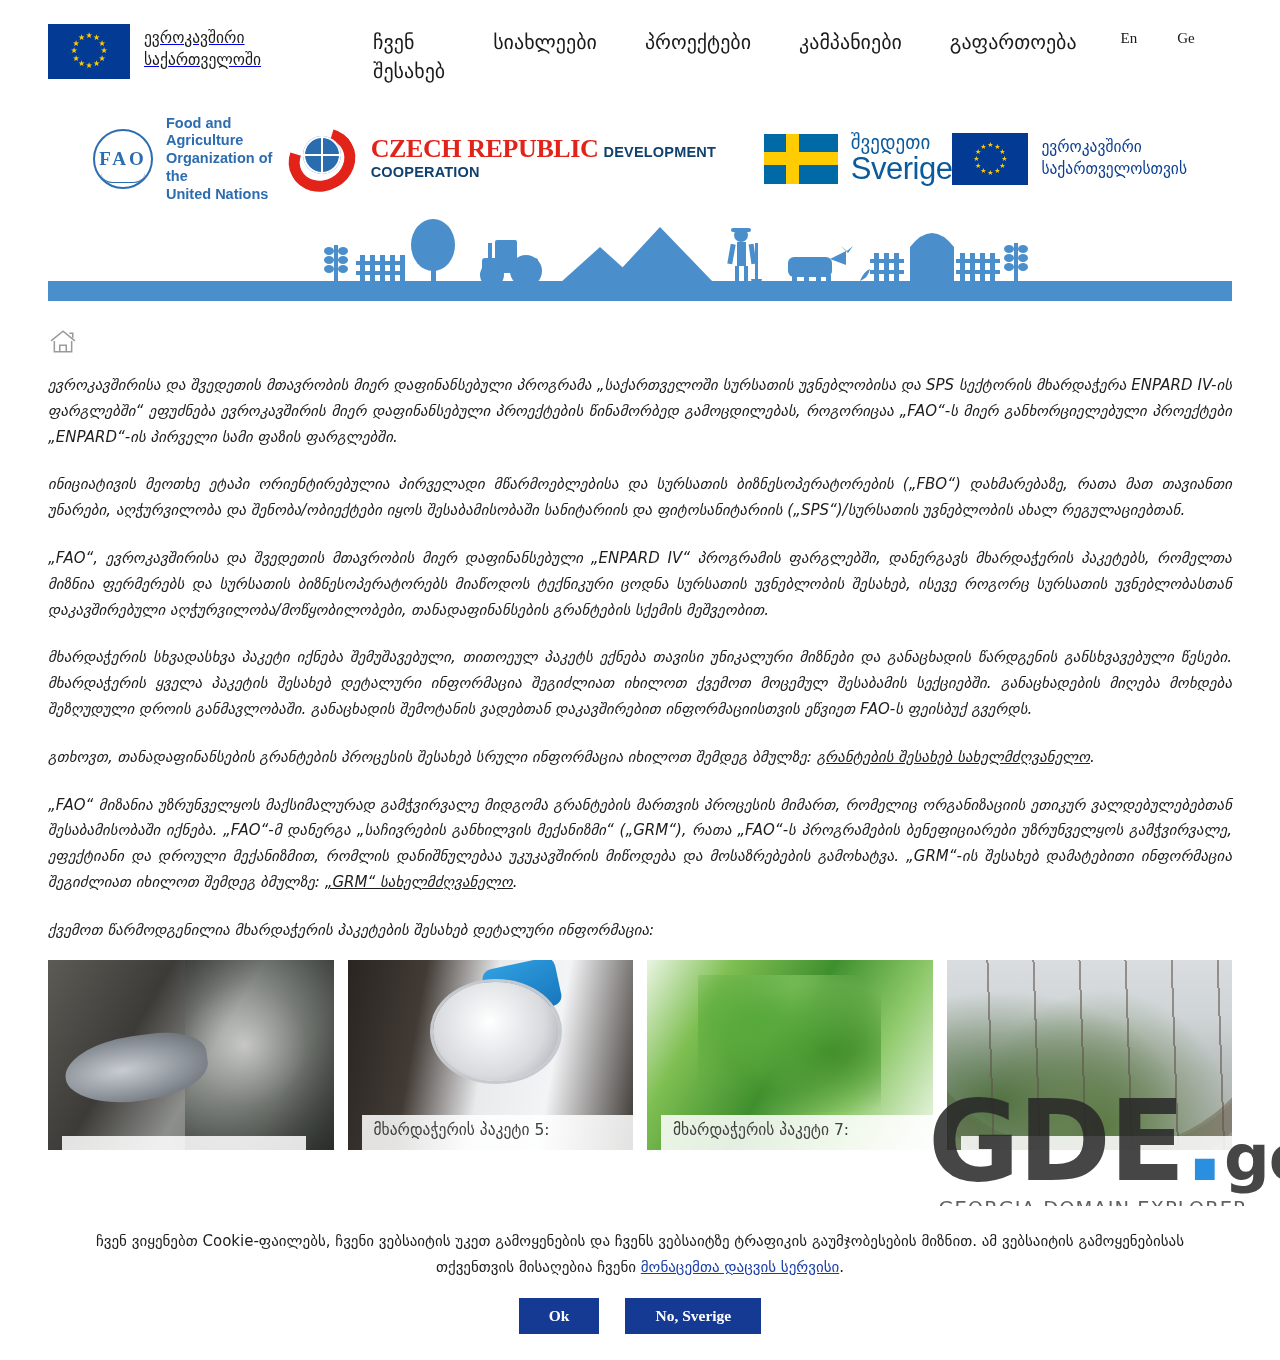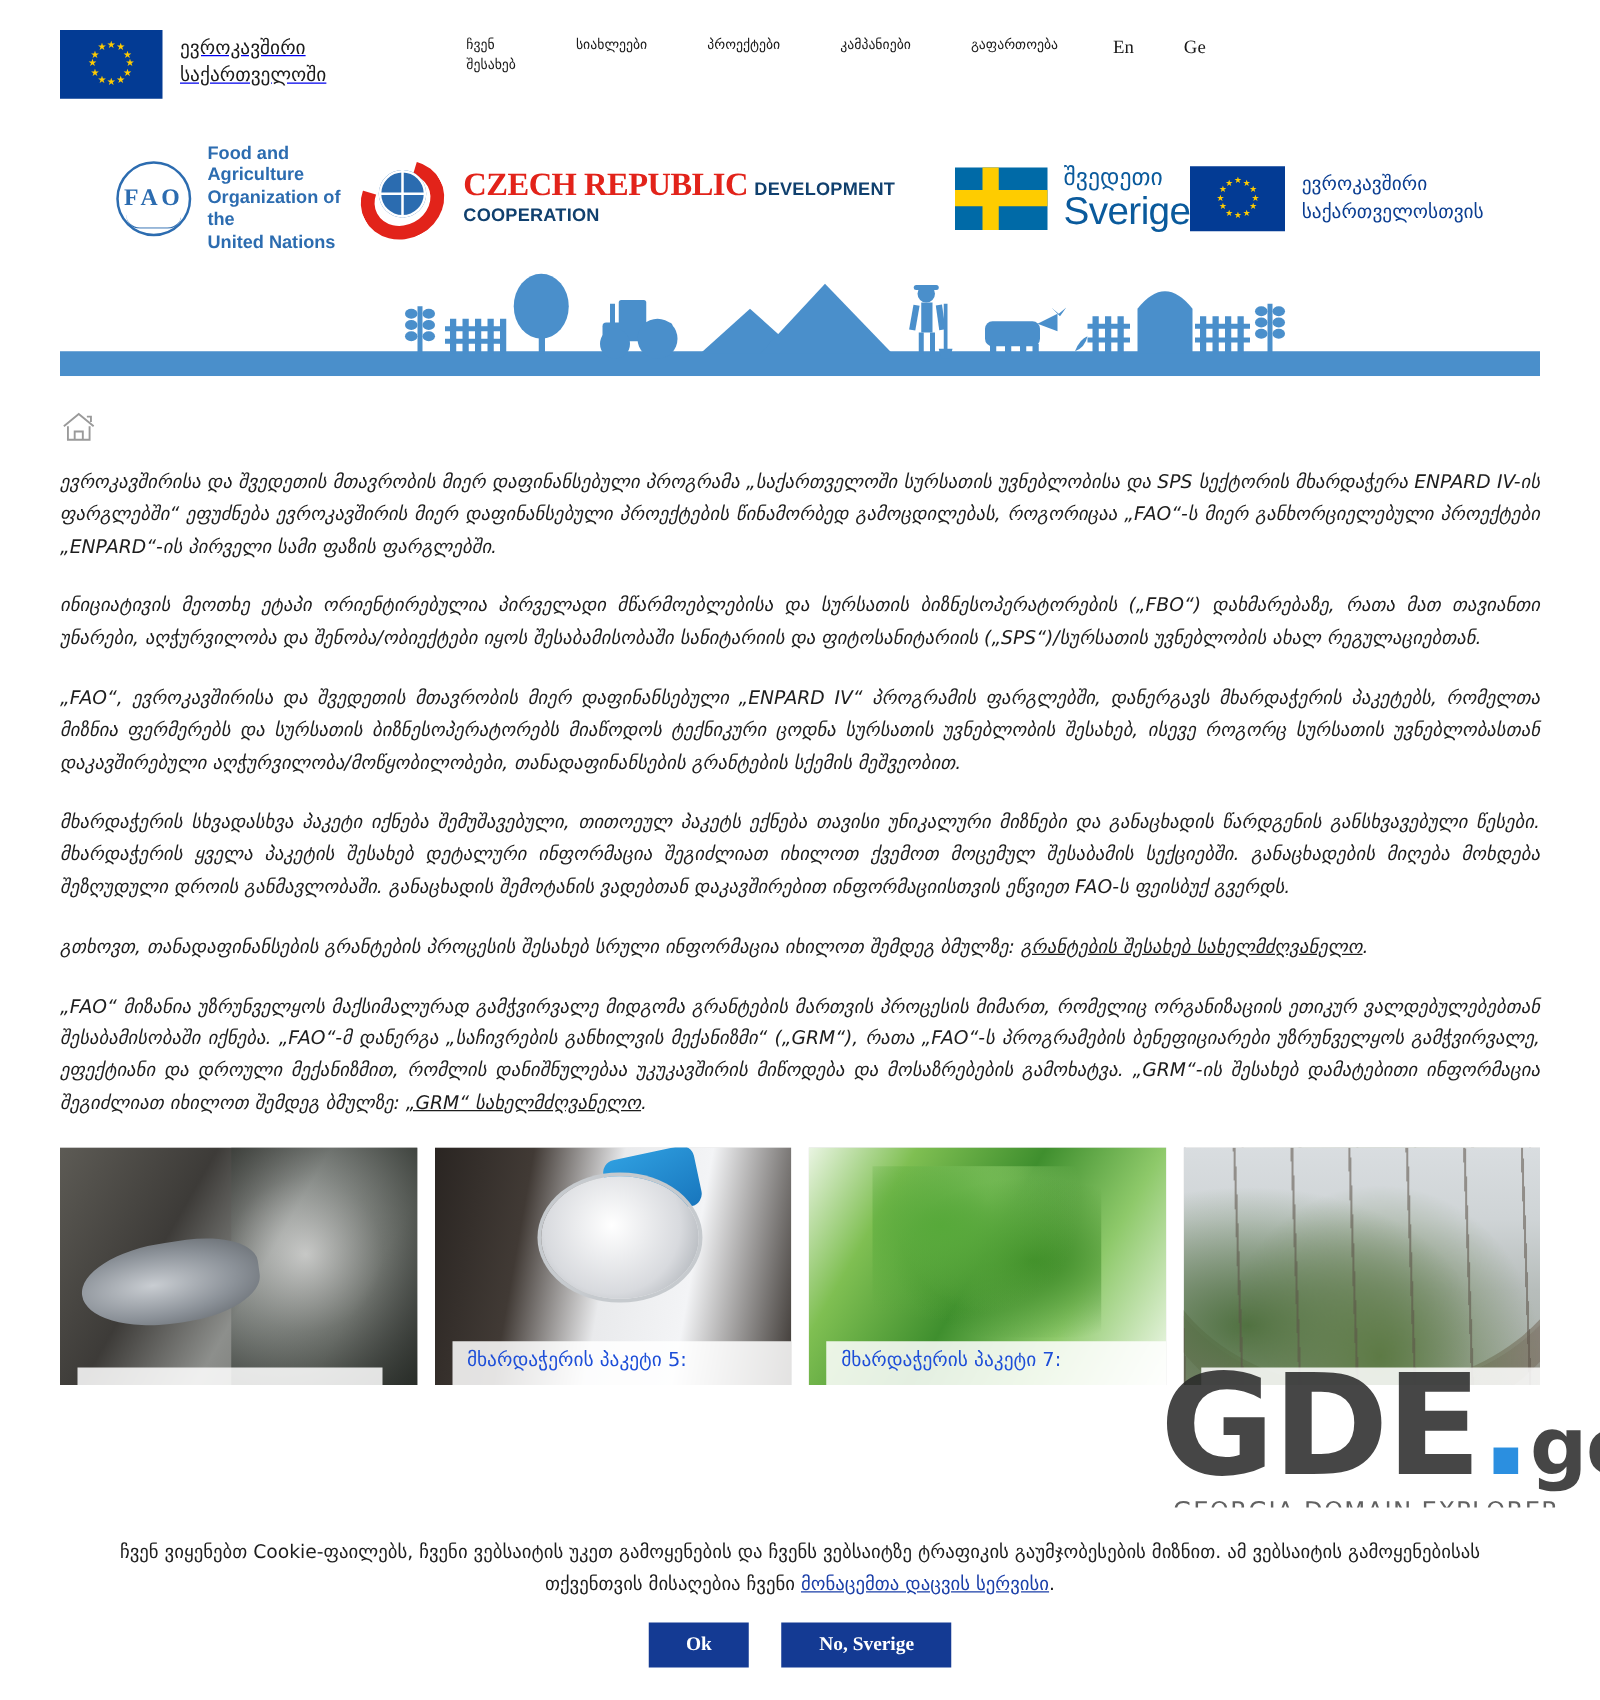--- a/index.html
+++ b/index.html
@@ -48,27 +48,28 @@
     padding-top: 3px;
   }
   .navlinks {
     display: flex;
     align-items: flex-start;
     gap: 0;
     margin-top: 28px;
     margin-left: 112px;
   }
   .navlink {
-    font-size: 11px;
+    font-size: 20px;
     line-height: 1.45;
     color: #1a1a1a;
     white-space: pre-line;
     text-decoration: none;
     padding: 0 24px;
     cursor: pointer;
+    font-family: Liberation Serif, serif;
   }
   .navlink.lang { font-family: "Liberation Serif", serif; font-size: 15px; padding: 0 20px;}
   .navlink.about { padding-left: 0; }
 
   
   .logostrip {
     height: 108px;
     margin: 0 48px;
     display: flex;
     align-items: center;
@@ -204,21 +205,21 @@
     overflow: hidden;
     background:#ddd;
     cursor:pointer;
   }
   .card .photo { position:absolute; inset:0; }
   .card .caption {
     position:absolute; left:14px; right:0; bottom: 0;
     background: rgba(255,255,255,0.86);
     padding: 5px 10px 9px 12px;
     font-size: 15.5px;
-    color:#1d4ed8;
+    color:#404040;
     line-height:1.35;
     white-space: pre-line;
   }
   .card.c1 .caption { bottom: 0; left: 14px; right: 28px; }
 
   
   .ph-fish { background: linear-gradient(120deg,#5d5b55 0%,#3d3b38 32%,#8d8f8c 55%,#6b6d68 78%,#2f2f2d 100%); }
   .ph-fish::after {
     content:""; position:absolute; left:6%; top:40%; width:50%; height:34%;
     background: radial-gradient(ellipse at 40% 50%, #c9cdd2 0%, #8c9299 55%, #5c6166 100%);
@@ -519,20 +520,21 @@
     <p class="body-text">მხარდაჭერის სხვადასხვა პაკეტი იქნება შემუშავებული, თითოეულ პაკეტს ექნება თავისი უნიკალური მიზნები და განაცხადის წარდგენის განსხვავებული წესები. მხარდაჭერის ყველა პაკეტის შესახებ დეტალური ინფორმაცია შეგიძლიათ იხილოთ ქვემოთ მოცემულ შესაბამის სექციებში. განაცხადების მიღება მოხდება შეზღუდული  დროის განმავლობაში. განაცხადის შემოტანის ვადებთან დაკავშირებით ინფორმაციისთვის ეწვიეთ FAO-ს ფეისბუქ გვერდს.</p>
 
     <p class="body-text">
       <span>გთხოვთ, თანადაფინანსების გრანტების პროცესის შესახებ სრული ინფორმაცია იხილოთ შემდეგ ბმულზე: </span><a class="inline-link" href="#">გრანტების შესახებ სახელმძღვანელო</a><span>.</span>
     </p>
 
     <p class="body-text">
       <span>„FAO“ მიზანია უზრუნველყოს მაქსიმალურად გამჭვირვალე მიდგომა გრანტების მართვის პროცესის მიმართ, რომელიც ორგანიზაციის ეთიკურ ვალდებულებებთან შესაბამისობაში იქნება. „FAO“-მ დანერგა „საჩივრების განხილვის მექანიზმი“ („GRM“), რათა „FAO“-ს პროგრამების ბენეფიციარები უზრუნველყოს გამჭვირვალე, ეფექტიანი და დროული მექანიზმით, რომლის დანიშნულებაა უკუკავშირის მიწოდება და მოსაზრებების გამოხატვა. „GRM“-ის შესახებ დამატებითი ინფორმაცია შეგიძლიათ იხილოთ შემდეგ ბმულზე: </span><a class="inline-link" href="#">„GRM“ სახელმძღვანელო</a><span>.</span>
     </p>
 
+    <p class="body-text italic">ქვემოთ წარმოდგენილია მხარდაჭერის პაკეტების შესახებ დეტალური ინფორმაცია:</p>
   </div>
 
   <div class="cards">
 
     <div class="card c1">
       <div class="photo ph-fish"></div>
       <div class="caption"></div>
     </div>
 
     <div class="card">

